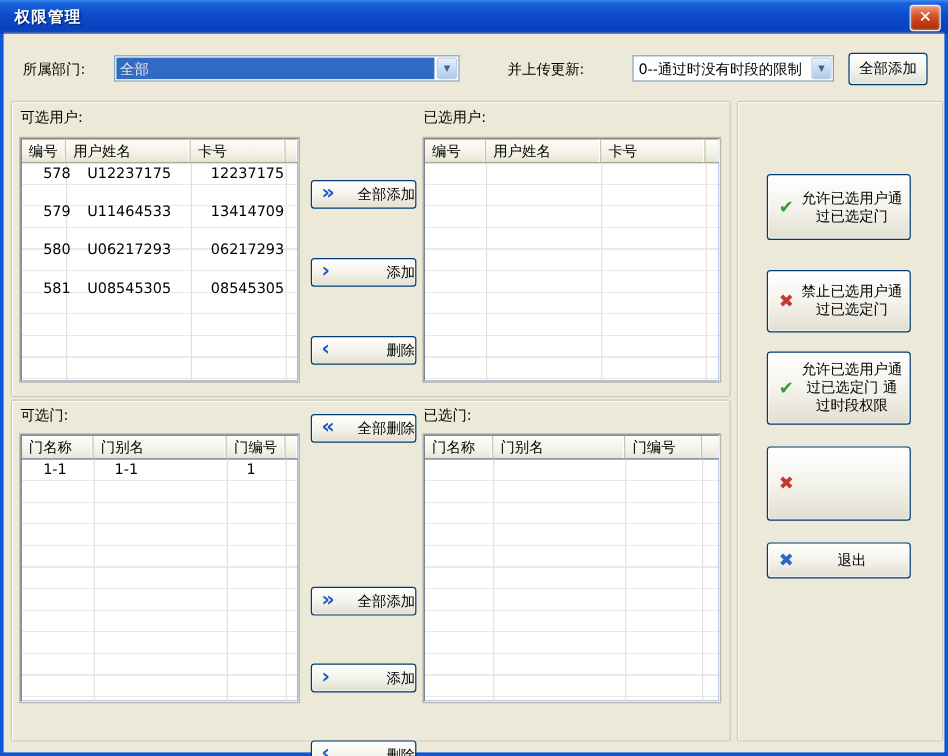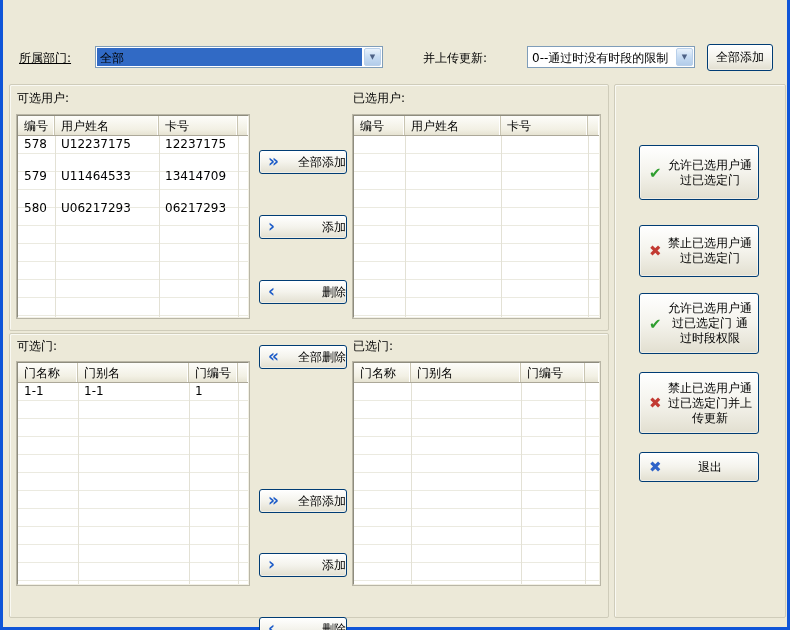--- a/index.html
+++ b/index.html
@@ -13,62 +13,68 @@
   #title{position:absolute;left:12px;top:5px;color:#fff;font-size:13px;font-weight:bold;
     text-shadow:1px 1px 1px rgba(0,0,40,.6);letter-spacing:1px;}
   #closebtn{position:absolute;right:6px;top:4px;width:26px;height:22px;border-radius:3px;
     border:1px solid #F1F1EF;color:#fff;font-weight:bold;font-size:13px;text-align:center;line-height:20px;
     background:linear-gradient(to bottom,#ED9A7C 0%,#D6552B 40%,#BF3A10 70%,#A92F0C 100%);
     box-shadow:inset 0 0 2px rgba(255,255,255,.7);cursor:default;}
   
   .lbl{position:absolute;font-size:12px;color:#000;}
   .combo{position:absolute;height:22px;background:#fff;border:1px solid #7F9DB9;display:flex;align-items:center;}
   .combo .val{flex:1;font-size:12px;padding:2px 3px;height:18px;line-height:16px;margin:1px;white-space:nowrap;overflow:hidden;}
-  .combo .val.sel{background:#316AC5;color:#000000;}
+  .combo .val.sel{background:#316AC5;color:#e5e5e5;}
   .combo .arrowbtn{width:17px;height:18px;margin:1px;border:1px solid #B9D0EA;border-radius:2px;
     background:linear-gradient(to bottom,#E9F2FB,#C7DCF3 50%,#B2CCE9);display:flex;align-items:center;justify-content:center;}
   .combo .arrowbtn span{font-size:7px;color:#4D6185;}
   .xpbtn{position:absolute;border:1px solid #003C74;border-radius:3px;cursor:default;
     background:linear-gradient(to bottom,#FFFFFF 0%,#F4F3EC 50%,#E2DFD0 100%);
     box-shadow:inset 0 1px 0 #fff, inset 0 0 0 1px rgba(255,255,255,.45);
     font-size:12px;color:#000;display:flex;align-items:center;justify-content:center;}
   
   .groupbox{position:absolute;border:1px solid #CFCCBA;border-radius:2px;box-shadow:inset 1px 1px 0 rgba(255,255,255,.7);}
   
   .listview{position:absolute;background:#1d4ed8;border:1px solid;border-color:#8E8C7E #F2F0E4 #F2F0E4 #8E8C7E;
     outline:1px solid #B9B6A6;display:flex;flex-direction:column;overflow:hidden;justify-content:center;}
   .lv-head{display:flex;height:20px;flex:0 0 20px;background:linear-gradient(to bottom,#FDFDFA 0%,#F2F0E4 70%,#E6E3D2 100%);
     border-bottom:1px solid #ACA899;}
   .lv-hcell{font-size:12px;padding:2px 0 0 6px;border-right:1px solid #C9C5B2;box-shadow:inset -1px 0 0 #fff;
     white-space:nowrap;overflow:hidden;}
   .lv-filler{border-right:none;}
   .lv-body{position:relative;flex:1;
     background:repeating-linear-gradient(to bottom,#ffffff 0px,#ffffff 17px,#EBEAE0 17px,#EBEAE0 18px);}
   .lv-vline{position:absolute;top:0;bottom:0;width:1px;background:#E3E1D5;z-index:0;}
-  .lv-row{position:relative;z-index:1;display:flex;height:32px;}
+  .lv-row{position:relative;z-index:1;display:flex;height:32px;padding-left:12px;}
   .lv-cell{font-size:12px;padding:1px 0 0 6px;white-space:nowrap;overflow:hidden;color:#000;}
   
   .tbtn{width:88px;height:24px;position:relative;}
   .tbtn .chev{position:absolute;left:8px;top:50%;transform:translateY(-54%);
     color:#1C5BC8;font-weight:bold;font-size:17px;line-height:1;}
   .tbtn .tlabel{width:100%;text-align:right;padding-left:14px;}
   
   .abtn{left:636px;width:120px;position:absolute;padding:4px 6px 4px 28px;line-height:15px;text-align:center;}
   .abtn .aicon{position:absolute;left:9px;top:50%;transform:translateY(-50%);font-size:15px;font-weight:bold;}
   .icon-green{color:#2F9E2F;}
   .icon-red{color:#C23A32;}
   .icon-blue{color:#2E63C8;}
 </style>
 </head>
 <body>
 
 <div id="win">
 
-
-  <div class="lbl" style="left:16px;top:50px;text-decoration:underline;">所属部门:</div>
+  <div id="titlebar">
+    <div id="title">权限管理</div>
+    <div id="closebtn">
+      <span>✕</span>
+    </div>
+  </div>
+
+  <div class="lbl" style="left:16px;top:50px;">所属部门:</div>
   <div class="combo" style="left:92px;top:46px;width:288px;">
     <div class="val sel">全部</div>
     <div class="arrowbtn">
       <span>▼</span>
     </div>
   </div>
 
   <div class="lbl" style="left:420px;top:50px;">并上传更新:</div>
   <div class="combo" style="left:524px;top:46px;width:168px;">
     <div class="val">0--通过时没有时段的限制</div>
@@ -105,20 +111,25 @@
         <div class="lv-row">
           <div class="lv-cell" style="width: 37px;">579</div>
           <div class="lv-cell" style="width: 104px;">U11464533</div>
           <div class="lv-cell" style="width: 79px;">13414709</div>
         </div>
         <div class="lv-row">
           <div class="lv-cell" style="width: 37px;">580</div>
           <div class="lv-cell" style="width: 104px;">U06217293</div>
           <div class="lv-cell" style="width: 79px;">06217293</div>
         </div>
+        <div class="lv-row">
+          <div class="lv-cell" style="width: 37px;">581</div>
+          <div class="lv-cell" style="width: 104px;">U08545305</div>
+          <div class="lv-cell" style="width: 79px;">08545305</div>
+        </div>
       </div>
     </div>
 
   <div class="lbl" style="left:350px;top:90px;">已选用户:</div>
   <div class="listview" style="left:350px;top:115px;width:247px;height:203px;">
       <div class="lv-head">
         <div class="lv-hcell" style="width: 51px;">编号</div>
         <div class="lv-hcell" style="width: 96px;">用户姓名</div>
         <div class="lv-hcell" style="width: 87px;">卡号</div>
         <div class="lv-hcell lv-filler" style="flex: 1 1 0%;"></div>
@@ -202,20 +213,19 @@
   <div class="xpbtn abtn" style="top:225px;height:52px;">
     <span class="aicon icon-red">✖</span>
     <span>禁止已选用户通过已选定门</span>
   </div>
   <div class="xpbtn abtn" style="top:293px;height:61px;">
     <span class="aicon icon-green">✔</span>
     <span>允许已选用户通过已选定门 通过时段权限</span>
   </div>
   <div class="xpbtn abtn" style="top:372px;height:62px;">
     <span class="aicon icon-red">✖</span>
-    <span>禁止已选用户通过已选定门并上传更新</span>
   </div>
   <div class="xpbtn abtn" style="top:452px;height:30px;">
     <span class="aicon icon-blue">✖</span>
     <span>退出</span>
   </div>
 
 </div>
 
 </body></html>

